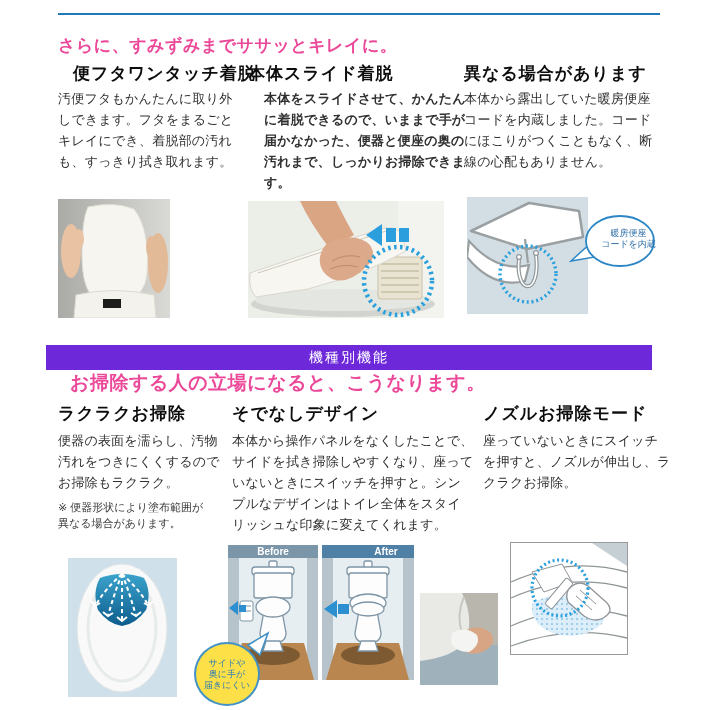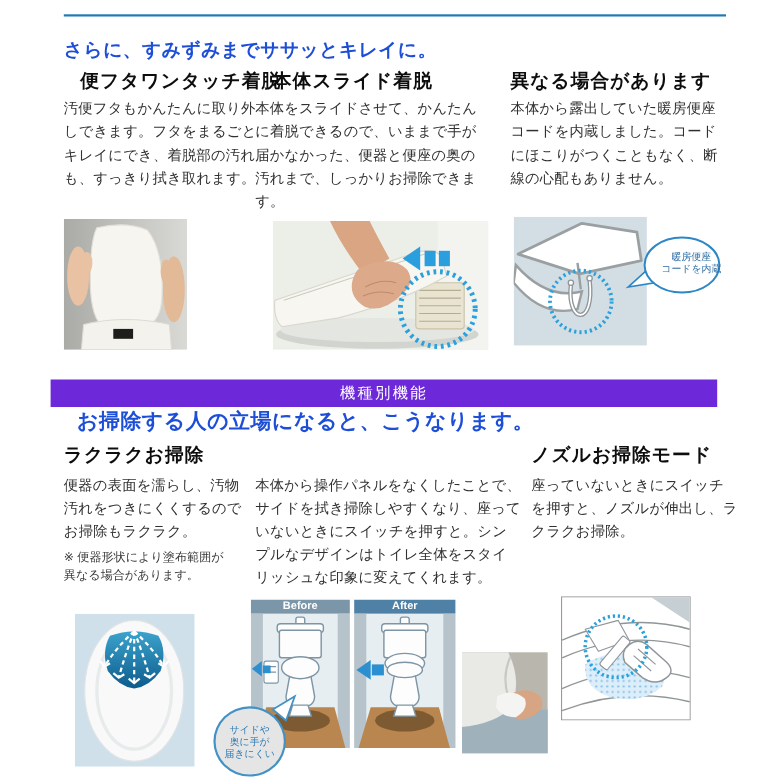--- a/index.html
+++ b/index.html
@@ -1,48 +1,48 @@
 <!DOCTYPE html>
 <html><head>
 <meta charset="utf-8">
 <style>
   html,body{margin:0;padding:0;background:#fff;}
   body{width:710px;height:710px;font-family:"Liberation Sans","DejaVu Sans",sans-serif;}
   .page{position:relative;width:710px;height:710px;overflow:hidden;background:#fff;}
   .top-rule{position:absolute;left:58px;top:13px;width:602px;height:2px;background:#2079b6;}
   .lead-heading{position:absolute;font-family:Liberation Mono, monospace;
-    font-weight:bold;color:#1d4ed8;margin:0;white-space:nowrap;}
+    font-weight:bold;color:#ec4899;margin:0;white-space:nowrap;}
   #heading1{left:58px;top:34px;font-size:17px;letter-spacing:.5px;}
   #heading2{left:70px;top:370px;font-size:19px;letter-spacing:.5px;}
   .feat-title{position:absolute;margin:0;font-size:17px;font-weight:bold;color:#0d0d0d;
     letter-spacing:1px;white-space:nowrap;}
   .feat-body{position:absolute;margin:0;font-size:13px;line-height:21px;color:#303030;
     letter-spacing:.2px;text-align:left;word-break:break-all;}
   .feat-note{position:absolute;margin:0;font-size:11px;line-height:16px;color:#3a3a3a;
     white-space:pre-line;}
   .banner{position:absolute;left:46px;top:345px;width:606px;height:25px;background:#6d28d9;
     color:#fff;font-size:14px;letter-spacing:2px;display:flex;align-items:center;justify-content:center;}
   .figure{position:absolute;}
   .figure svg{display:block;}
   
   #t1{left:58px;top:62px;margin-left:15px;} #t2{left:248px;top:62px;} #t3{left:464px;top:62px;}
-  #b1{left:58px;top:88px;width:184px;} #b2{left:232px;top:88px;width:206px;} #b3{left:464px;top:88px;width:198px;}
+  #b1{left:58px;top:88px;width:184px;} #b2{left:264px;top:88px;width:206px;font-weight:bold;} #b3{left:464px;top:88px;width:198px;}
   #fig1{left:58px;top:199px;} #fig2{left:248px;top:201px;} #fig3{left:467px;top:197px;}
   
   #t4{left:58px;top:402px;} #t5{left:232px;top:402px;} #t6{left:483px;top:402px;}
   #b4{left:58px;top:430px;width:168px;} #b5{left:232px;top:430px;width:242px;} #b6{left:483px;top:430px;width:188px;}
   #n4{left:58px;top:499px;width:180px;}
   #fig4{left:68px;top:558px;} #fig5{left:228px;top:545px;width:270px;height:160px;overflow:visible;} #fig6{left:510px;top:542px;}
   .ba-label{position:absolute;top:0;height:13px;color:#fff;font-size:10px;font-weight:bold;
     display:flex;align-items:center;justify-content:center;}
-  #before-label{left:0;width:90px;} #after-label{left:94px;width:92px;}
+  #before-label{left:0;width:90px;} #after-label{left:112px;width:92px;}
   .callout-text{position:absolute;left:119px;top:31px;width:85px;text-align:center;font-size:9px;
     line-height:11px;color:#2d6ea6;white-space:pre-line;}
   .bubble{position:absolute;left:-34px;top:97px;width:62px;height:60px;border-radius:50%;
-    background:#e5e5e5;border:2px solid #4292c6;display:flex;align-items:center;justify-content:center;
+    background:#fde047;border:2px solid #4292c6;display:flex;align-items:center;justify-content:center;
     text-align:center;font-size:9px;line-height:11px;color:#2e7cb4;white-space:pre-line;}
 </style>
 </head>
 <body>
 
 <div class="page">
 
   <div class="top-rule"></div>
 
   <h1 id="heading1" class="lead-heading">さらに、すみずみまでササッとキレイに。</h1>
@@ -125,20 +125,21 @@
     <span>機種別機能</span>
   </div>
 
   <h1 id="heading2" class="lead-heading">お掃除する人の立場になると、こうなります。</h1>
 
   <h2 id="t4" class="feat-title">ラクラクお掃除</h2>
   <p id="b4" class="feat-body">便器の表面を濡らし、汚物汚れをつきにくくするのでお掃除もラクラク。</p>
   <p id="n4" class="feat-note">※ 便器形状により塗布範囲が
 異なる場合があります。</p>
 
+  <h2 id="t5" class="feat-title">そでなしデザイン</h2>
   <p id="b5" class="feat-body">本体から操作パネルをなくしたことで、サイドを拭き掃除しやすくなり、座っていないときにスイッチを押すと。シンプルなデザインはトイレ全体をスタイリッシュな印象に変えてくれます。</p>
 
   <h2 id="t6" class="feat-title">ノズルお掃除モード</h2>
   <p id="b6" class="feat-body">座っていないときにスイッチを押すと、ノズルが伸出し、ラクラクお掃除。</p>
 
   <div id="fig4" class="figure">
     <svg width="109" height="139" viewBox="0 0 109 139">
       <defs>
         <linearGradient id="wg" x1="0" y1="0" x2="0" y2="1">
           <stop offset="0" stop-color="#3ba3cc"></stop>

